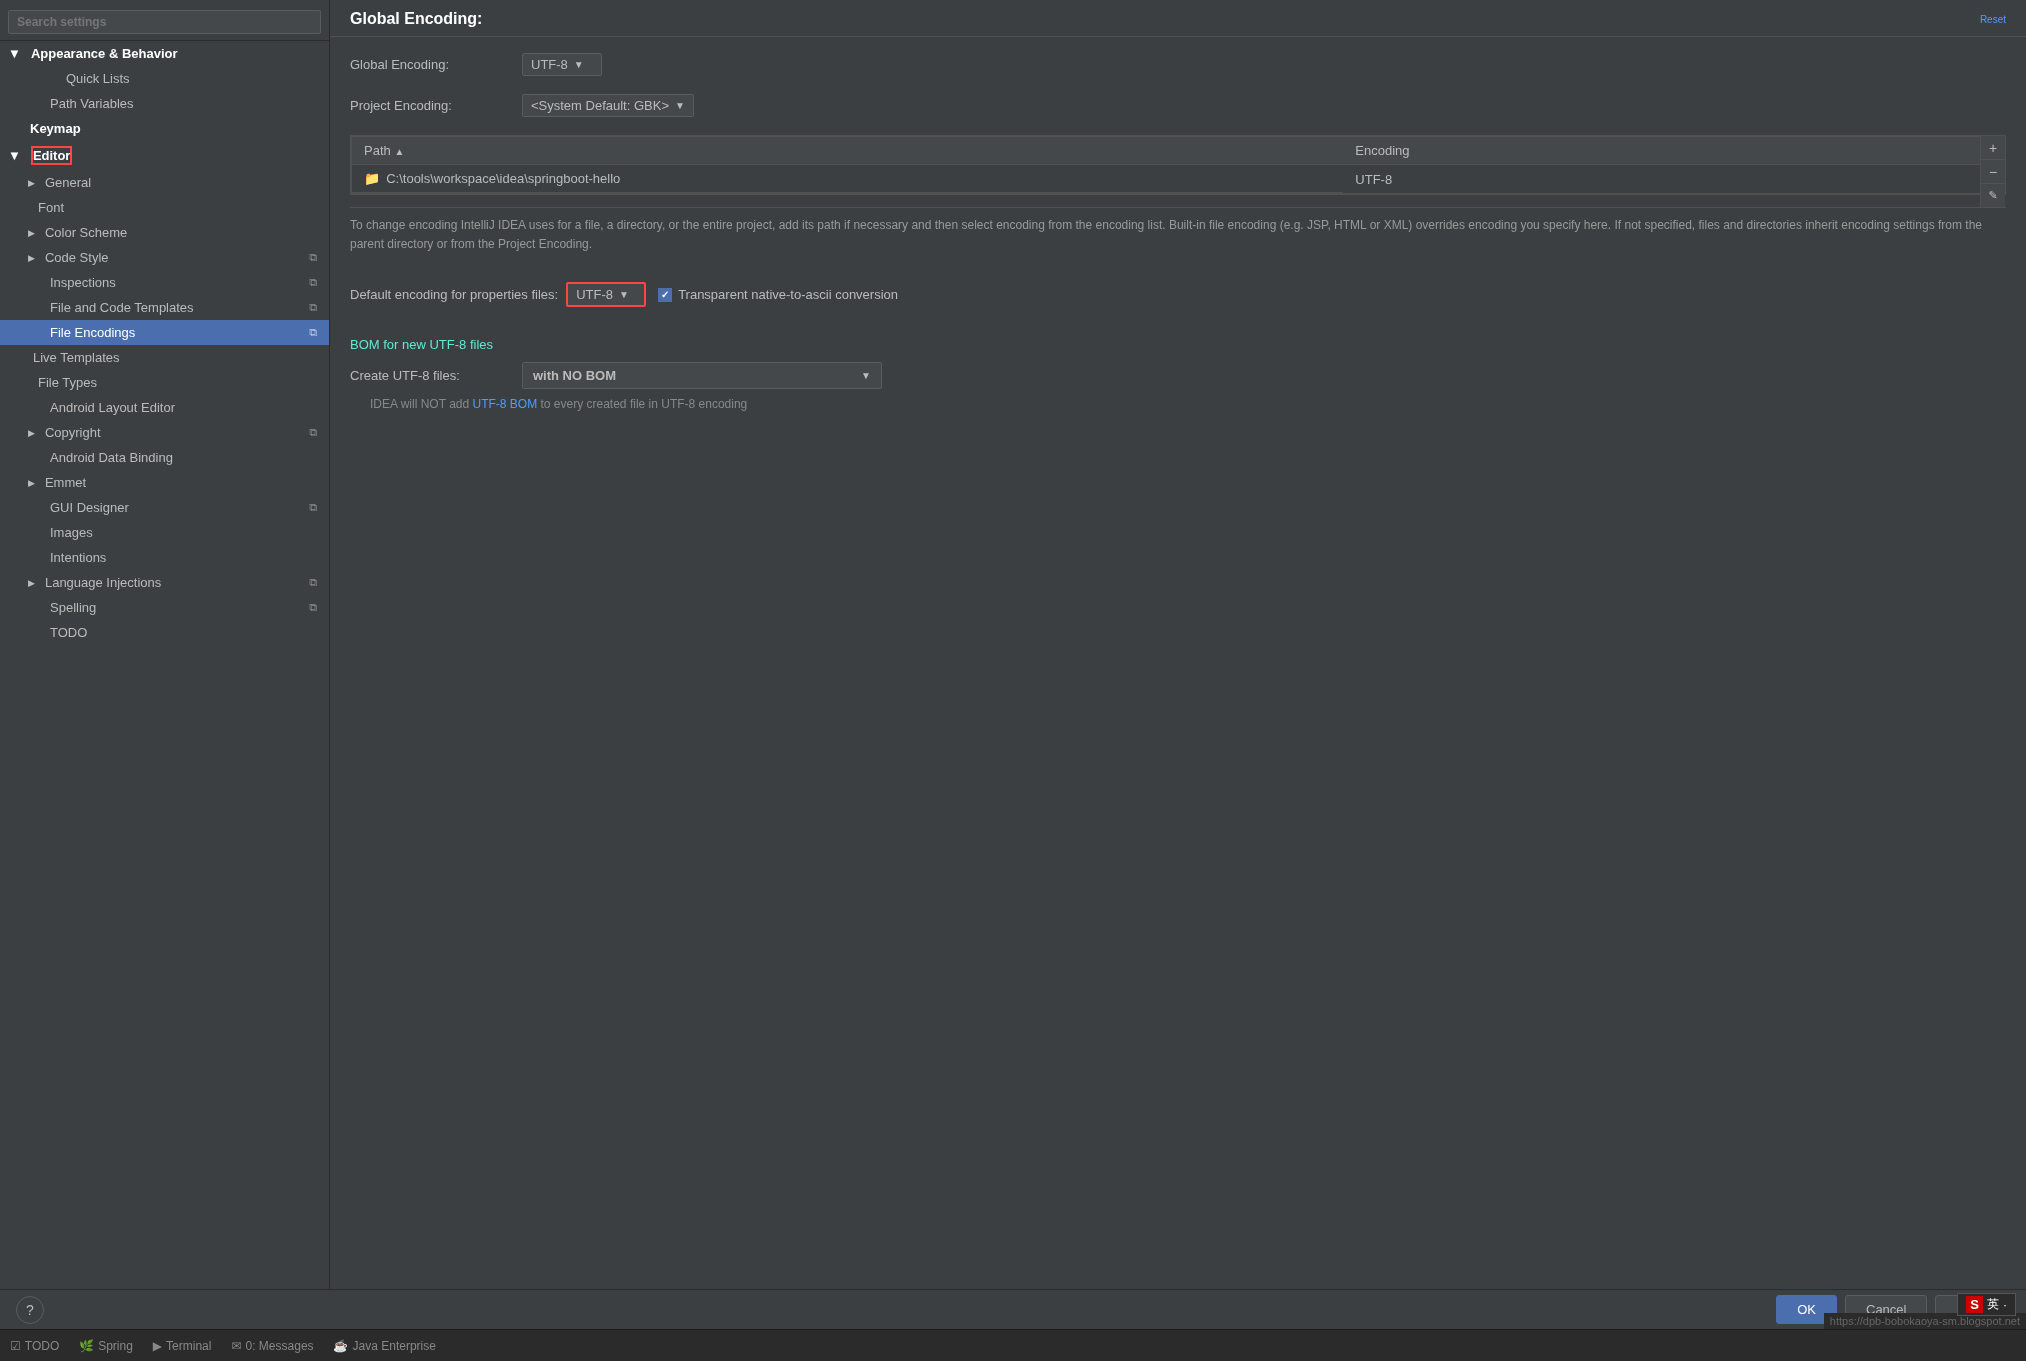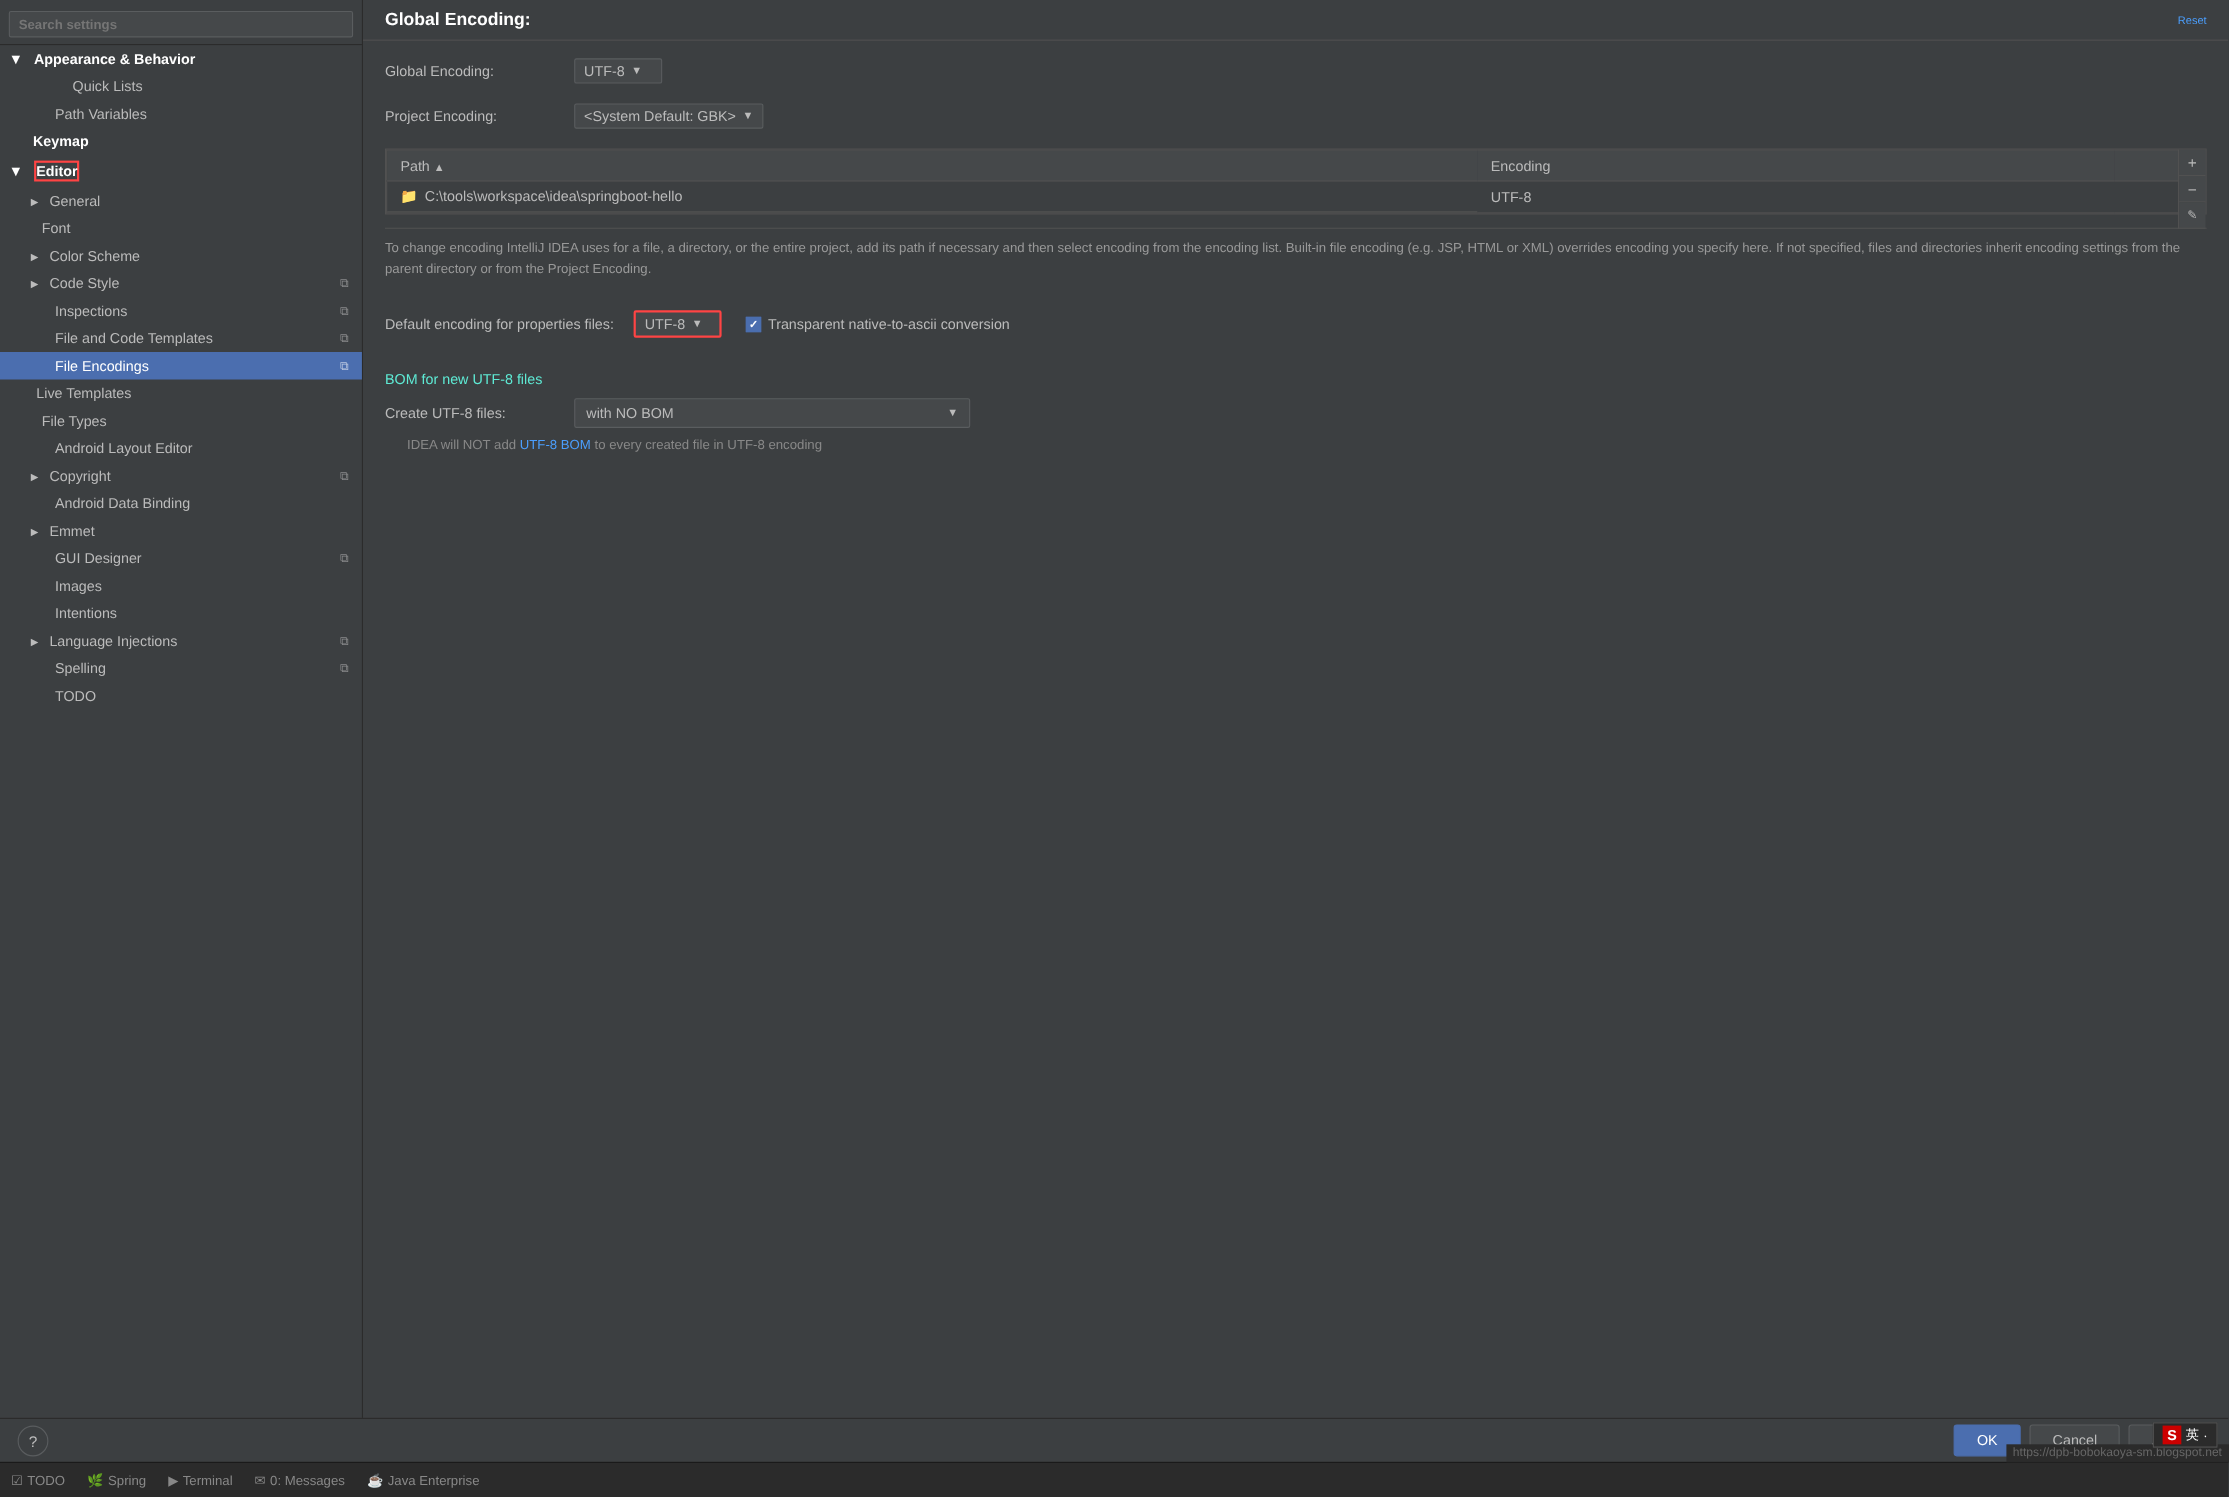--- a/index.html
+++ b/index.html
@@ -198,21 +198,20 @@
 
     .section-title {
       color: #bbbbbb;
       margin-bottom: 10px;
       font-size: 13px;
     }
 
     .properties-row {
       display: flex;
       align-items: center;
-      gap: 10px;
       margin-bottom: 10px;
     }
 
     .properties-label {
       color: #bbbbbb;
     }
 
     .checkbox-row {
       display: flex;
       align-items: center;
@@ -243,20 +242,21 @@
       border: 1px solid #5a5d5f;
       color: #bbbbbb;
       padding: 5px 10px;
       font-size: 13px;
       cursor: pointer;
       display: inline-flex;
       align-items: center;
       gap: 8px;
       border-radius: 2px;
       min-width: 360px;
+      font-weight: bold;
     }
 
     .bom-section {
       margin-top: 8px;
     }
 
     .bom-title {
       color: #5eead4;
       margin-bottom: 10px;
     }

